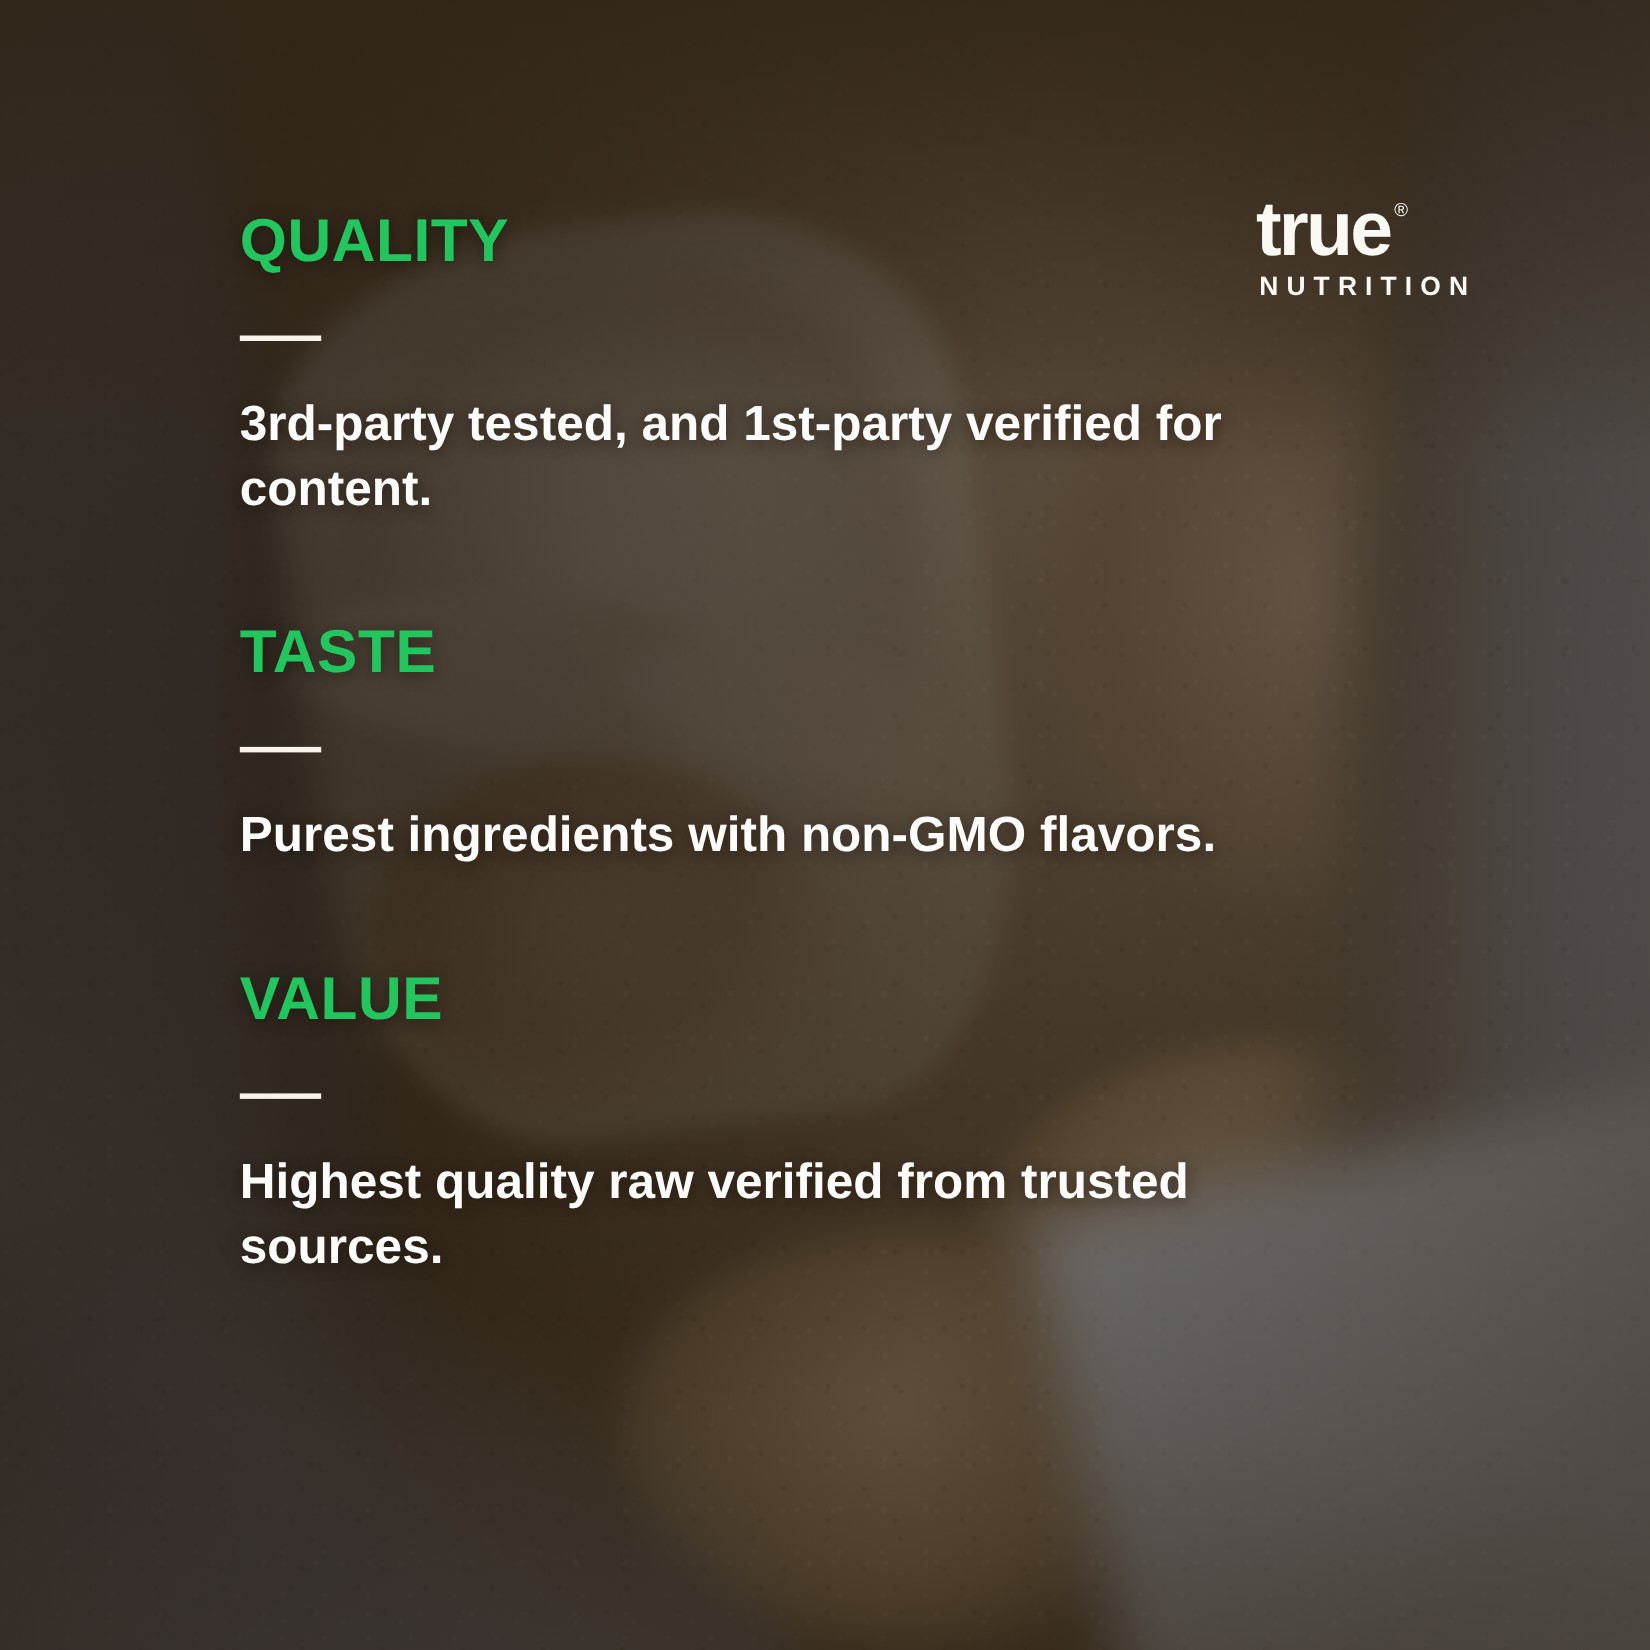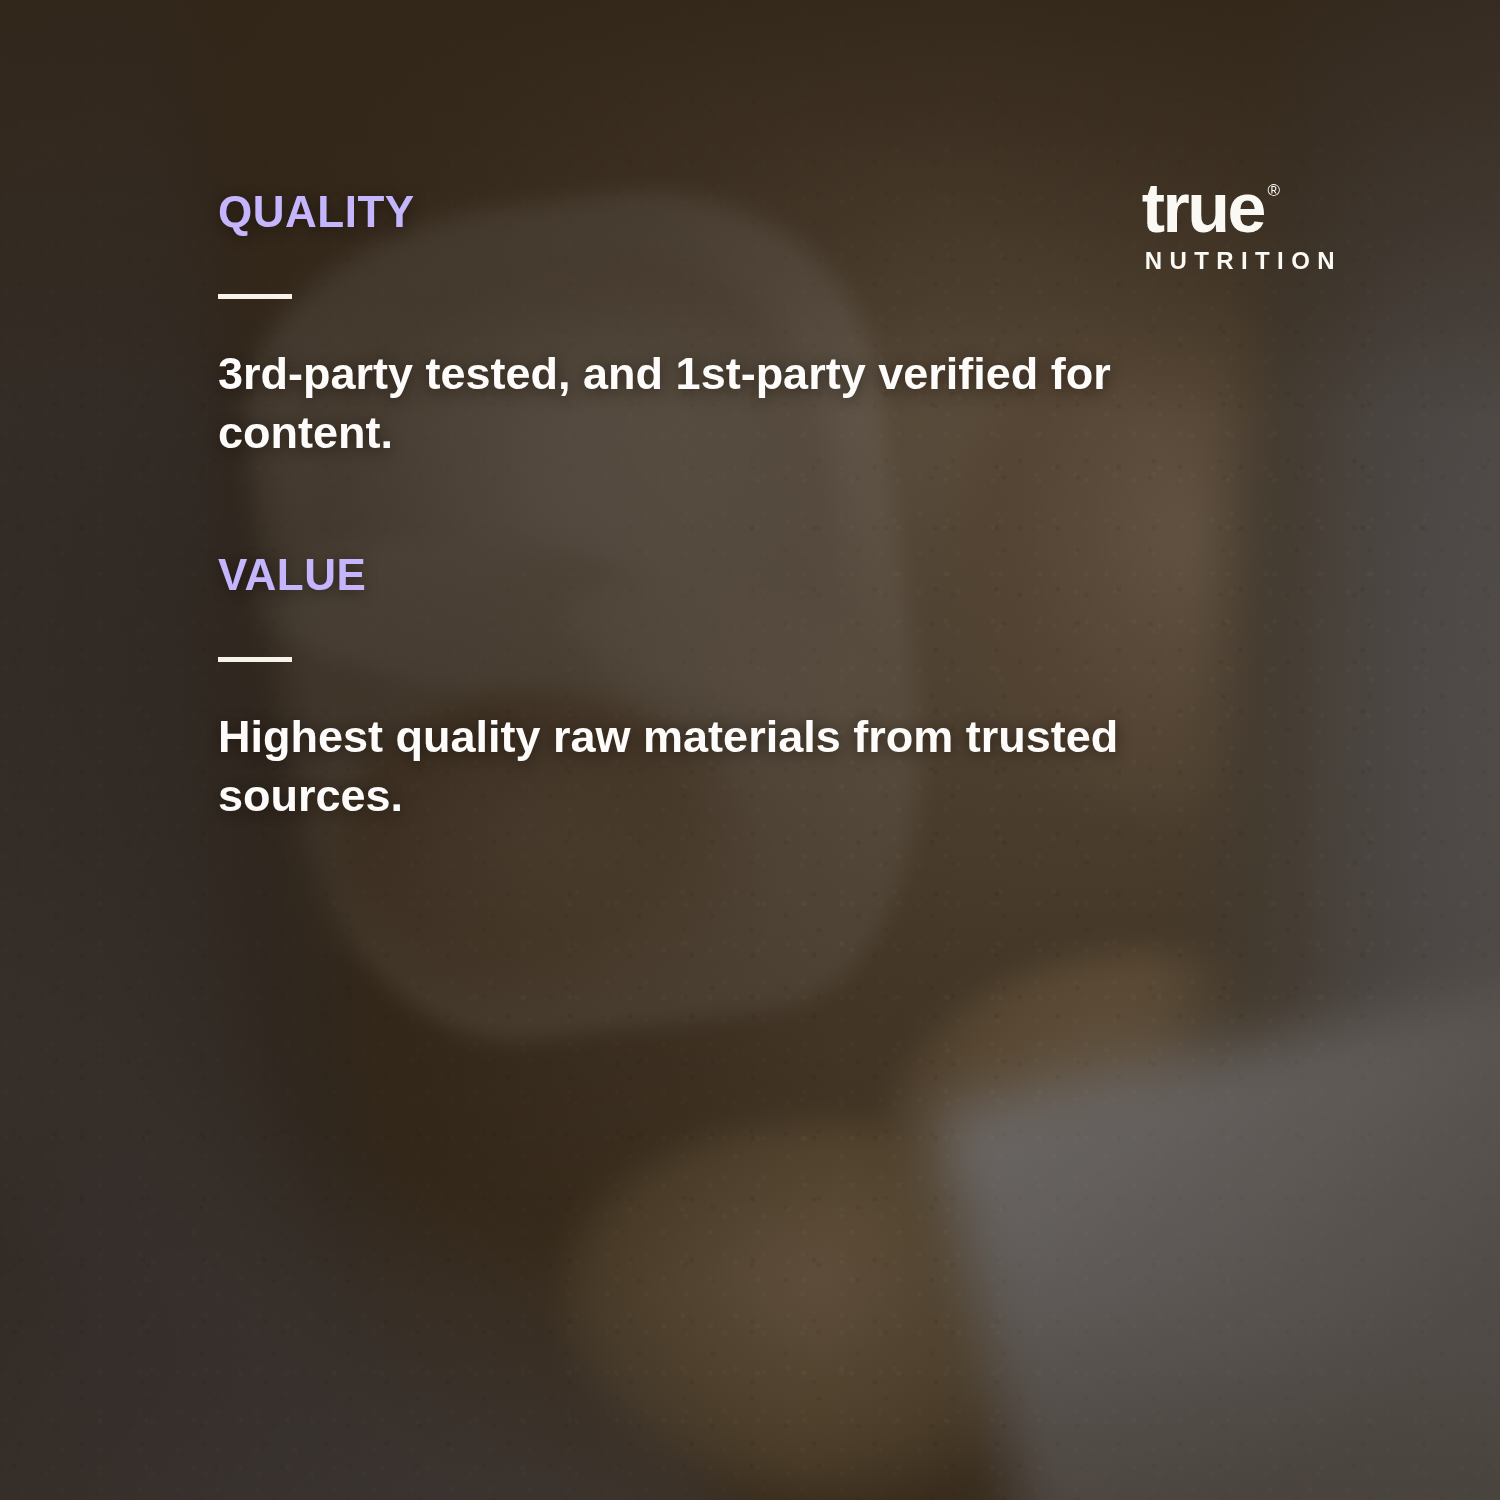--- a/index.html
+++ b/index.html
@@ -190,22 +190,22 @@
   .blocks {
     position: absolute;
     left: 218px;
     top: 190px;
     width: 1060px;
   }
   .block { margin-bottom: 90px; }
   .block:last-child { margin-bottom: 12px; }
 
   .block-title {
-    color: #c4b5fd;
-    font-size: 44px;
+    color: #22c55e;
+    font-size: 55px;
     font-weight: bold;
     letter-spacing: .5px;
     line-height: 1.02;
     margin: 0;
     text-shadow: 0 2px 14px rgba(20,12,5,.55);
   }
   .block-rule {
     width: 74px;
     height: 5px;
     background: #f7f3ea;
@@ -257,22 +257,27 @@
     </div>
 
     <div class="blocks">
 
       <div class="block">
         <h2 class="block-title">QUALITY</h2>
         <div class="block-rule"></div>
         <p class="block-text">3rd-party tested, and 1st-party verified for content.</p>
       </div>
 
+      <div class="block">
+        <h2 class="block-title">TASTE</h2>
+        <div class="block-rule"></div>
+        <p class="block-text">Purest ingredients with non-GMO flavors.</p>
+      </div>
 
       <div class="block">
         <h2 class="block-title">VALUE</h2>
         <div class="block-rule"></div>
-        <p class="block-text">Highest quality raw materials from trusted sources.</p>
+        <p class="block-text">Highest quality raw verified from trusted sources.</p>
       </div>
 
     </div>
   </div>
 </div>
 
 </body></html>

